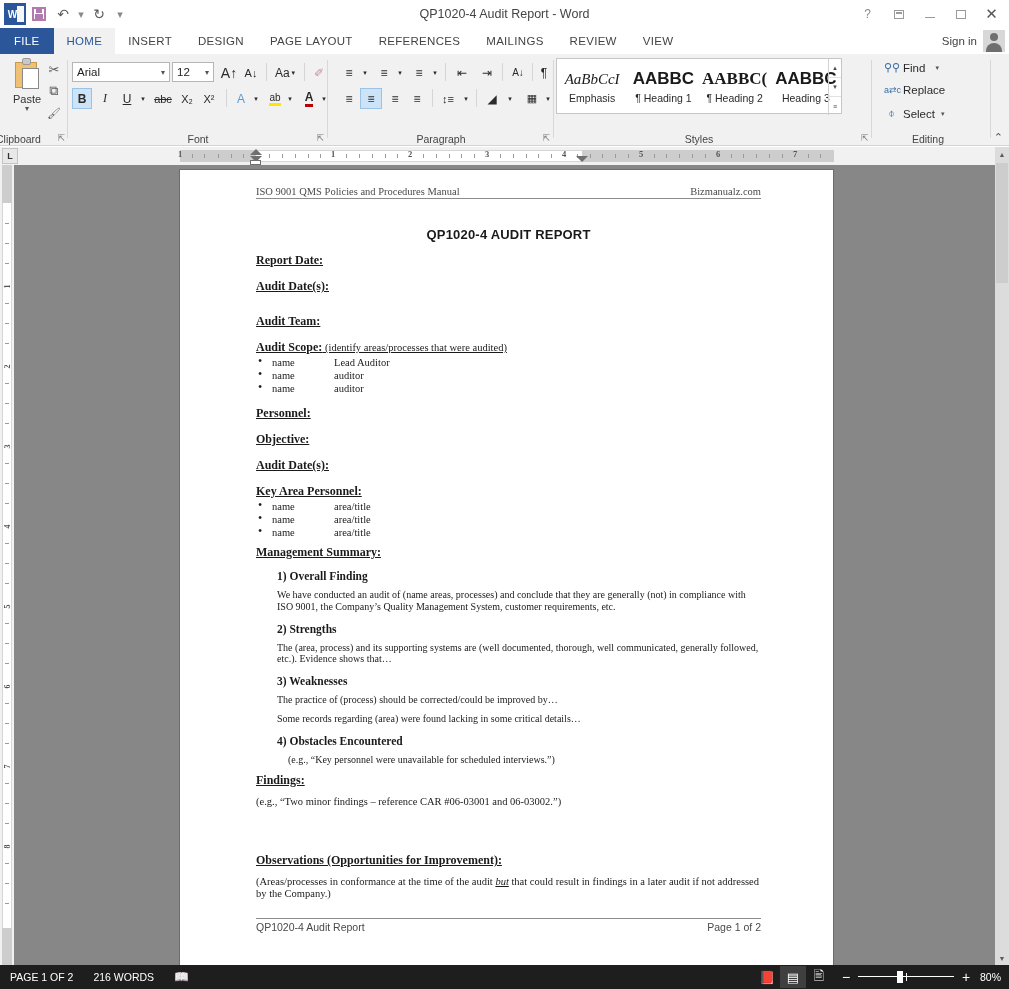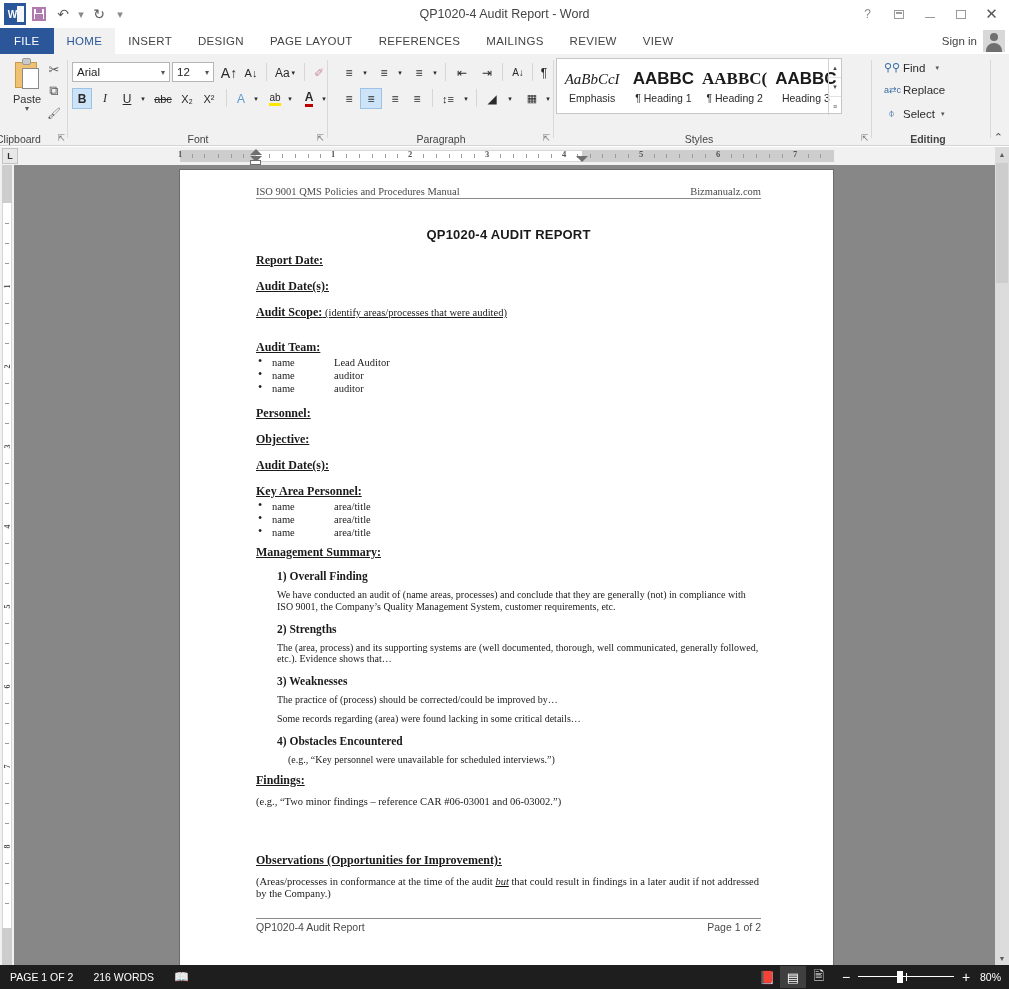--- a/index.html
+++ b/index.html
@@ -623,21 +623,21 @@
       </div>
       <div class="edit-item" style="left:12px; top:30px;">
         <span class="edit-ico" style="font-size:9px">a⇄c</span>
         <span>Replace</span>
       </div>
       <div class="edit-item" style="left:12px; top:53px;">
         <span class="edit-ico">⌽</span>
         <span>Select</span>
         <span style="font-size:7px;color:#555;margin-left:2px">▾</span>
       </div>
-      <div class="rgroup-label" style="left:0; width:112px;font-weight:bold;">Editing</div>
+      <div class="rgroup-label" style="left:0; width:112px;">Editing</div>
       <div class="rgroup-sep" style="left:118px;"></div>
       <div class="ribbon-collapse"><span>⌃</span></div>
     </div>
   </div>
 
   <div class="hruler">
     <div class="hr-pad" style="left:180px; width:76px;"></div>
     <div class="hr-track" style="left:256px; width:326px;"></div>
     <div class="hr-pad" style="left:582px; width:252px;"></div>
 
@@ -748,23 +748,23 @@
       <div class="doc">
         <div class="doc-header">
           <span>ISO 9001 QMS Policies and Procedures Manual</span>
           <span>Bizmanualz.com</span>
         </div>
 
         <div class="doc-title">QP1020-4 AUDIT REPORT</div>
 
         <div class="fld"><span>Report Date:</span></div>
         <div class="fld"><span>Audit Date(s):</span></div>
+        <div class="fld" style="margin-top:20px"><span>Audit Team:</span></div>
+
         <div class="fld"><span>Audit Scope:</span><span class="hint"> (identify areas/processes that were audited)</span></div>
-
-        <div class="fld" style="margin-top:20px"><span>Audit Team:</span></div>
         <ul class="bullets">
           <li>
               <span class="c1">name</span>
               <span>Lead Auditor</span>
             </li>
           <li>
               <span class="c1">name</span>
               <span>auditor</span>
             </li>
           <li>

